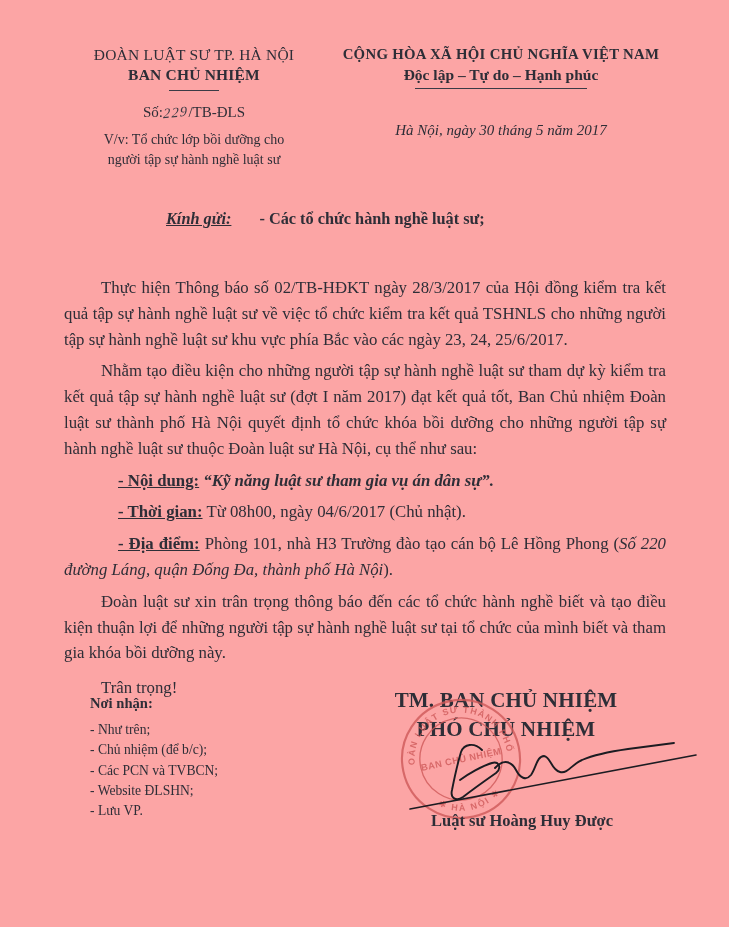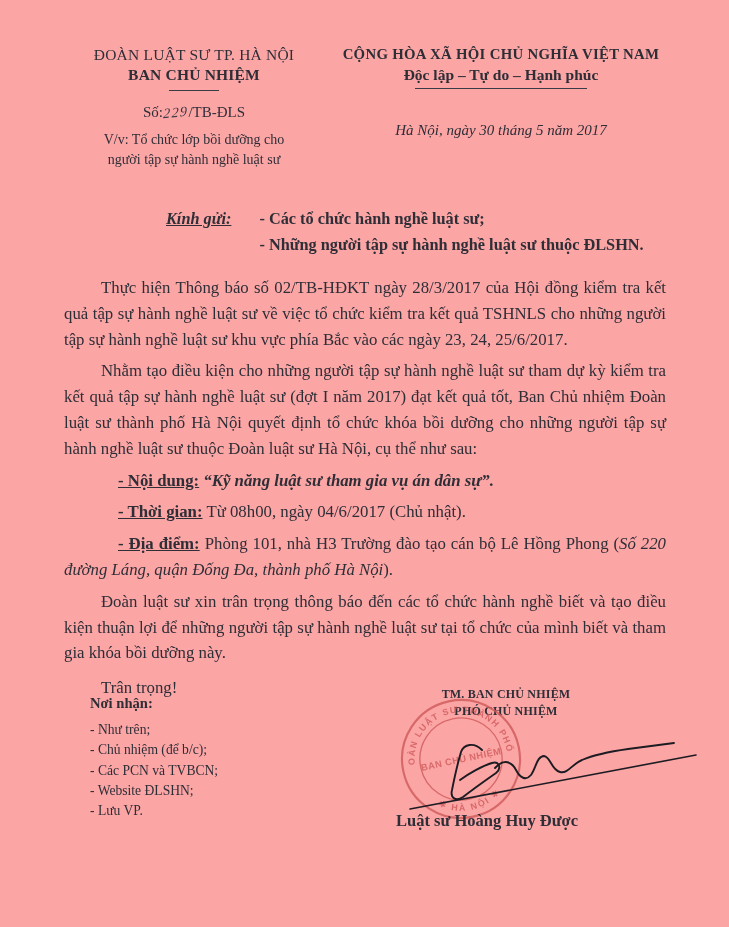--- a/index.html
+++ b/index.html
@@ -26,25 +26,25 @@
   
   .body{position:absolute;left:64px;top:275px;width:602px;font-size:16.8px;line-height:25.8px;text-align:justify;}
   .body p{margin:0 0 6px;text-indent:37px;}
   .detail{margin:0 0 6px;text-indent:54px;}
   .lbl{font-weight:bold;text-decoration:underline;}
   .quote{font-weight:bold;font-style:italic;}
   .closing{margin-top:9px;text-indent:37px;}
   
   .noinhan{position:absolute;left:90px;top:693px;font-size:13.6px;line-height:1.5;}
   .noinhan .nn-label{font-size:14.6px;font-weight:bold;margin-bottom:5px;}
-  .sigblock{position:absolute;left:388px;top:686px;width:236px;text-align:center;font-weight:bold;font-size:12px;line-height:1.4;letter-spacing:.2px;}
+  .sigblock{position:absolute;left:388px;top:686px;width:236px;text-align:center;font-weight:bold;font-size:21px;line-height:1.4;letter-spacing:.2px;}
   .stamp{position:absolute;left:394px;top:692px;width:134px;height:134px;opacity:.8;}
   .stamp text{font-family:"Liberation Sans","DejaVu Sans",sans-serif;font-weight:bold;}
   .signature{position:absolute;left:400px;top:718px;width:300px;height:108px;}
-  .signer{position:absolute;left:396px;top:811px;width:252px;font-weight:bold;font-size:16.5px;}
+  .signer{position:absolute;left:396px;top:811px;width:252px;text-align:center;font-weight:bold;font-size:16.5px;}
 </style>
 </head>
 <body>
 
 <div class="page">
 
   <div class="hleft">
     <div class="org">ĐOÀN LUẬT SƯ TP. HÀ NỘI</div>
     <div class="dept">BAN CHỦ NHIỆM</div>
     <div class="rule-s"></div>
@@ -59,21 +59,20 @@
     <div class="country">CỘNG HÒA XÃ HỘI CHỦ NGHĨA VIỆT NAM</div>
     <div class="motto">Độc lập – Tự do – Hạnh phúc</div>
     <div class="rule-l"></div>
     <div class="dateline">Hà Nội, ngày 30 tháng 5 năm 2017</div>
   </div>
 
   <div class="salutation">
     <span class="sal-label">Kính gửi:</span>
     <span>
       <div>- Các tổ chức hành nghề luật sư;</div>
-      <div>- Những người tập sự hành nghề luật sư thuộc ĐLSHN.</div>
     </span>
   </div>
 
   <div class="body">
     <p>Thực hiện Thông báo số 02/TB-HĐKT ngày 28/3/2017 của Hội đồng kiểm tra kết quả tập sự hành nghề luật sư về việc tổ chức kiểm tra kết quả TSHNLS cho những người tập sự hành nghề luật sư khu vực phía Bắc vào các ngày 23, 24, 25/6/2017.</p>
     <p>Nhằm tạo điều kiện cho những người tập sự hành nghề luật sư tham dự kỳ kiểm tra kết quả tập sự hành nghề luật sư (đợt I năm 2017) đạt kết quả tốt, Ban Chủ nhiệm Đoàn luật sư thành phố Hà Nội quyết định tổ chức khóa bồi dưỡng cho những người tập sự hành nghề luật sư thuộc Đoàn luật sư Hà Nội, cụ thể như sau:</p>
 
     <div class="detail"><span class="lbl">- Nội dung:</span> <span class="quote">“Kỹ năng luật sư tham gia vụ án dân sự”.</span></div>
     <div class="detail"><span class="lbl">- Thời gian:</span> <span>Từ 08h00, ngày 04/6/2017 (Chủ nhật).</span></div>
     <div class="detail"><span class="lbl">- Địa điểm:</span> <span>Phòng 101, nhà H3 Trường đào tạo cán bộ Lê Hồng Phong (</span><i>Số 220 đường Láng, quận Đống Đa, thành phố Hà Nội</i><span>).</span></div>

